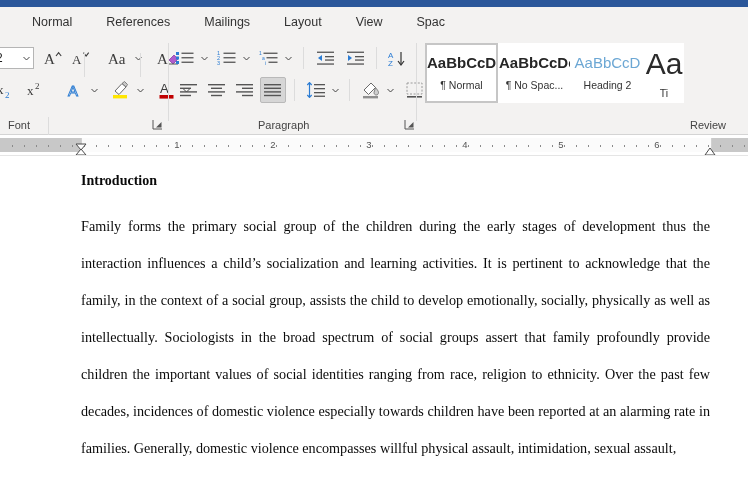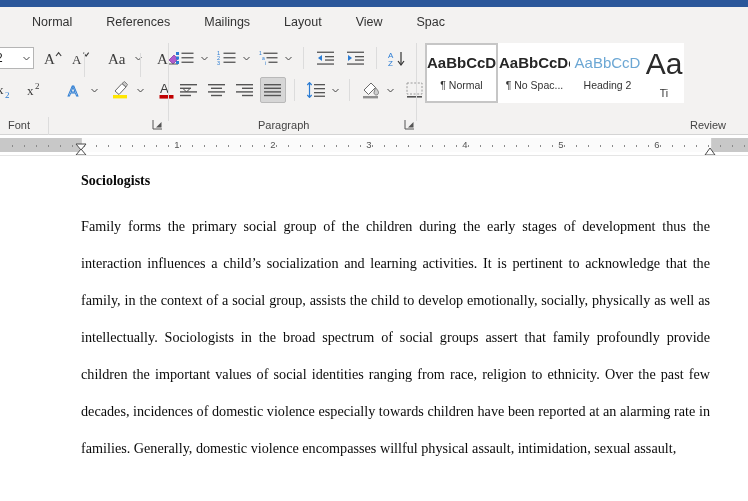--- a/index.html
+++ b/index.html
@@ -680,17 +680,17 @@
   <div class="indent-marker" style="left:704px; top:7px;">
     <svg width="12" height="9" viewBox="0 0 12 9">
         <path d="M6 1 L11 8 L1 8 Z" fill="#ffffff" stroke="#4a4a4a" stroke-width="1"></path>
       </svg>
   </div>
 </div>
 
 <div class="docarea">
   <div class="page">
     <div class="doc-body">
-      <p class="doc-heading">Sociologists</p>
+      <p class="doc-heading">Introduction</p>
       <p class="doc-para">Family forms the primary social group of the children during the early stages of development thus the interaction influences a child’s socialization and learning activities. It is pertinent to acknowledge that the family, in the context of a social group, assists the child to develop emotionally, socially, physically as well as intellectually. Sociologists in the broad spectrum of social groups assert that family profoundly provide children the important values of social identities ranging from race, religion to ethnicity. Over the past few decades, incidences of domestic violence especially towards children have been reported at an alarming rate in families. Generally, domestic violence encompasses willful physical assault, intimidation, sexual assault,</p>
     </div>
   </div>
 </div>
 
 </body></html>

